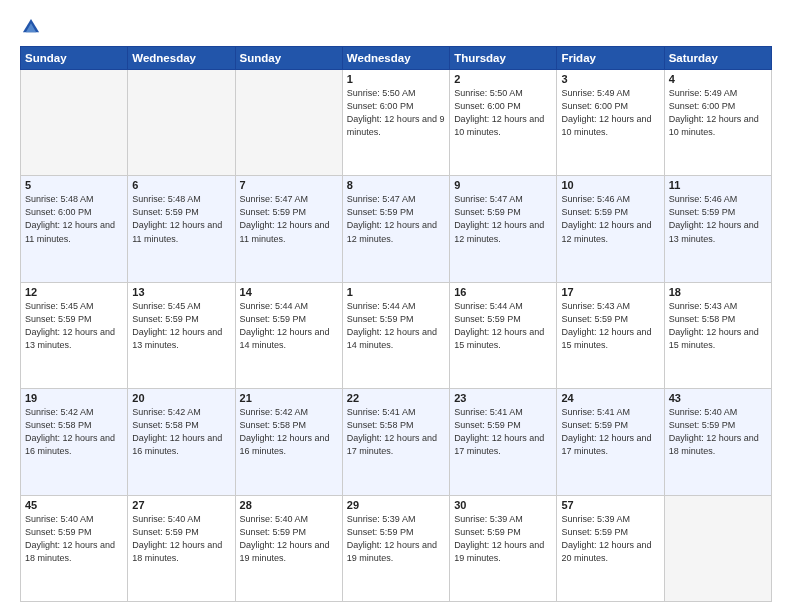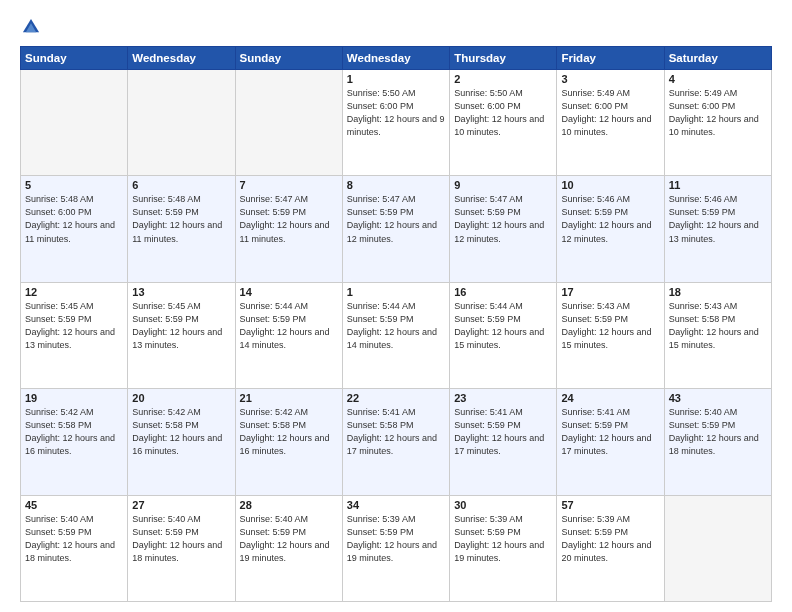--- a/index.html
+++ b/index.html
@@ -251,21 +251,21 @@
           </td>
           <td>
             <div class="day-number">27</div>
             <div class="day-info">Sunrise: 5:40 AM<br>Sunset: 5:59 PM<br>Daylight: 12 hours and 18 minutes.</div>
           </td>
           <td>
             <div class="day-number">28</div>
             <div class="day-info">Sunrise: 5:40 AM<br>Sunset: 5:59 PM<br>Daylight: 12 hours and 19 minutes.</div>
           </td>
           <td>
-            <div class="day-number">34</div>
+            <div class="day-number">29</div>
             <div class="day-info">Sunrise: 5:39 AM<br>Sunset: 5:59 PM<br>Daylight: 12 hours and 19 minutes.</div>
           </td>
           <td>
             <div class="day-number">30</div>
             <div class="day-info">Sunrise: 5:39 AM<br>Sunset: 5:59 PM<br>Daylight: 12 hours and 19 minutes.</div>
           </td>
           <td>
             <div class="day-number">57</div>
             <div class="day-info">Sunrise: 5:39 AM<br>Sunset: 5:59 PM<br>Daylight: 12 hours and 20 minutes.</div>
           </td>

